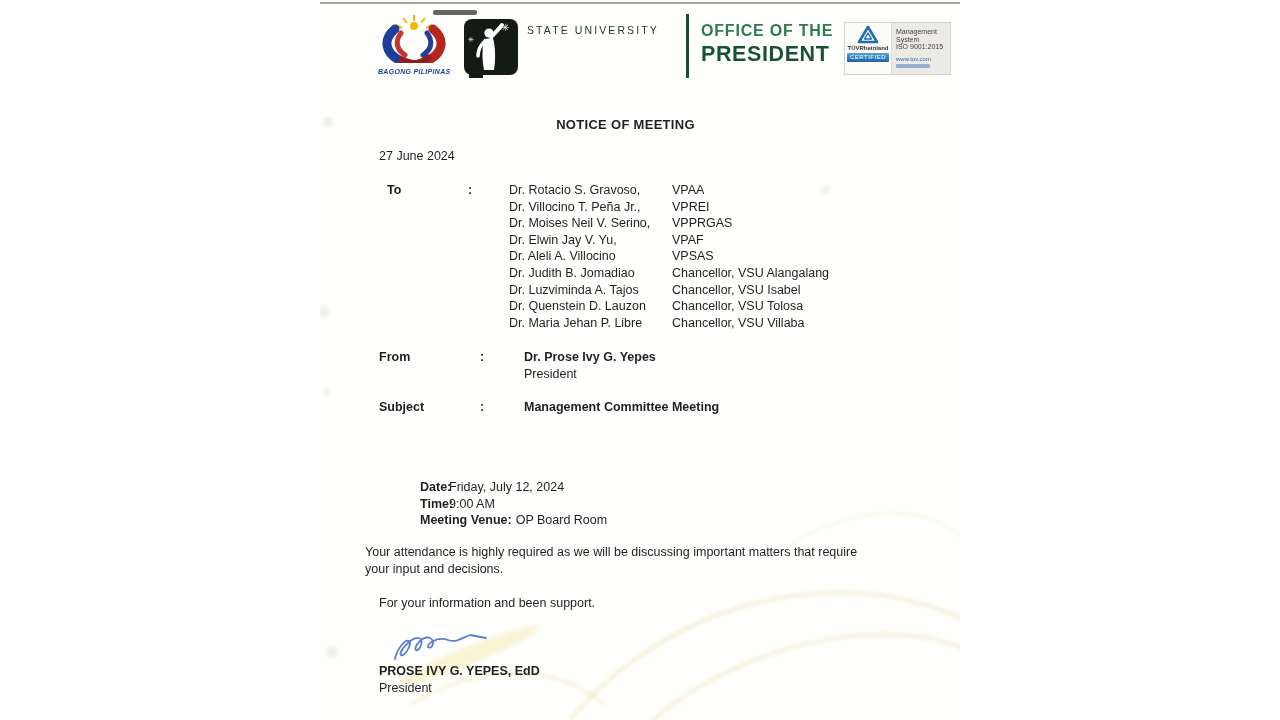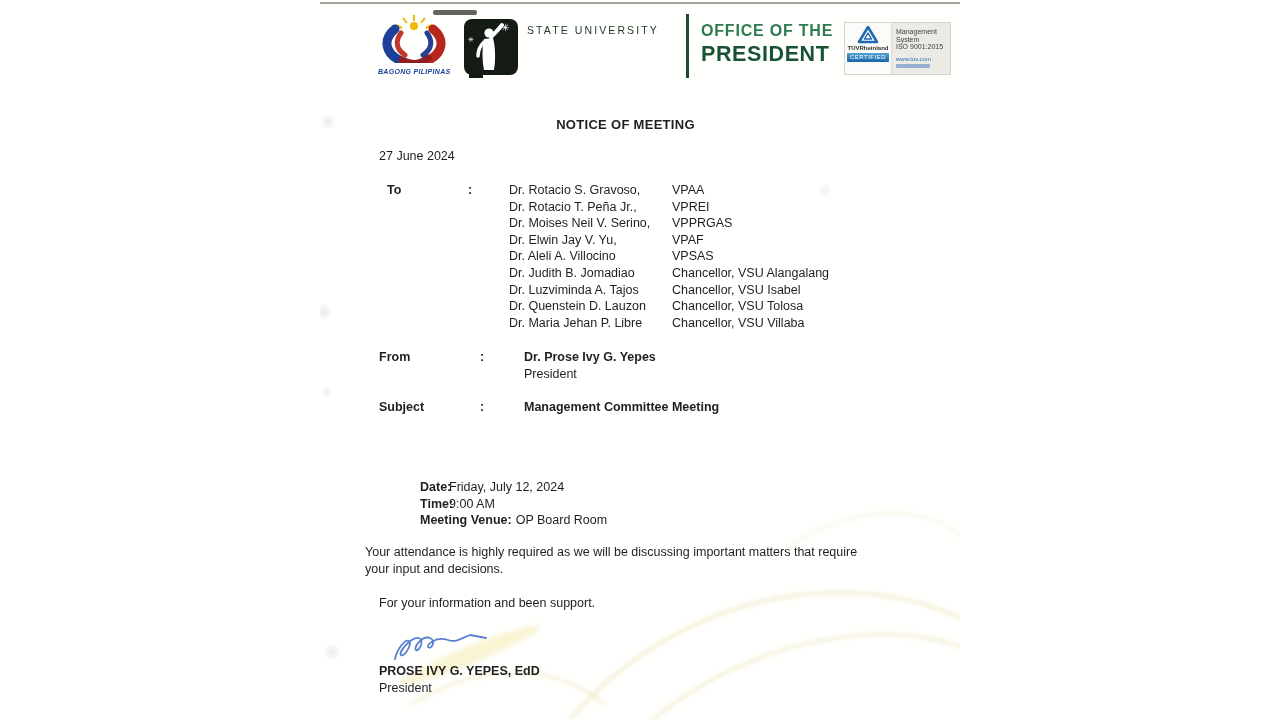--- a/index.html
+++ b/index.html
@@ -170,21 +170,21 @@
   <div class="meta-grid to-block">
     <div class="trow">
       <span class="c-label">To</span>
       <span class="c-colon">:</span>
       <span class="c-name">Dr. Rotacio S. Gravoso,</span>
       <span class="c-role">VPAA</span>
     </div>
     <div class="trow">
       <span></span>
         <span></span>
-      <span class="c-name">Dr. Rotacio T. Peña Jr.,</span>
+      <span class="c-name">Dr. Villocino T. Peña Jr.,</span>
       <span class="c-role">VPREI</span>
     </div>
     <div class="trow">
       <span></span>
         <span></span>
       <span class="c-name">Dr. Moises Neil V. Serino,</span>
       <span class="c-role">VPPRGAS</span>
     </div>
     <div class="trow">
       <span></span>

